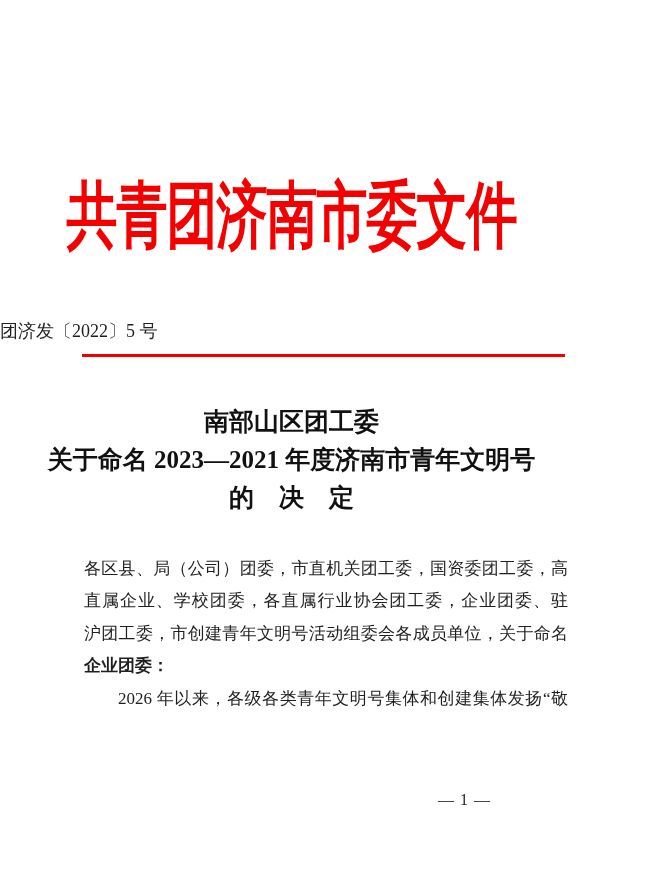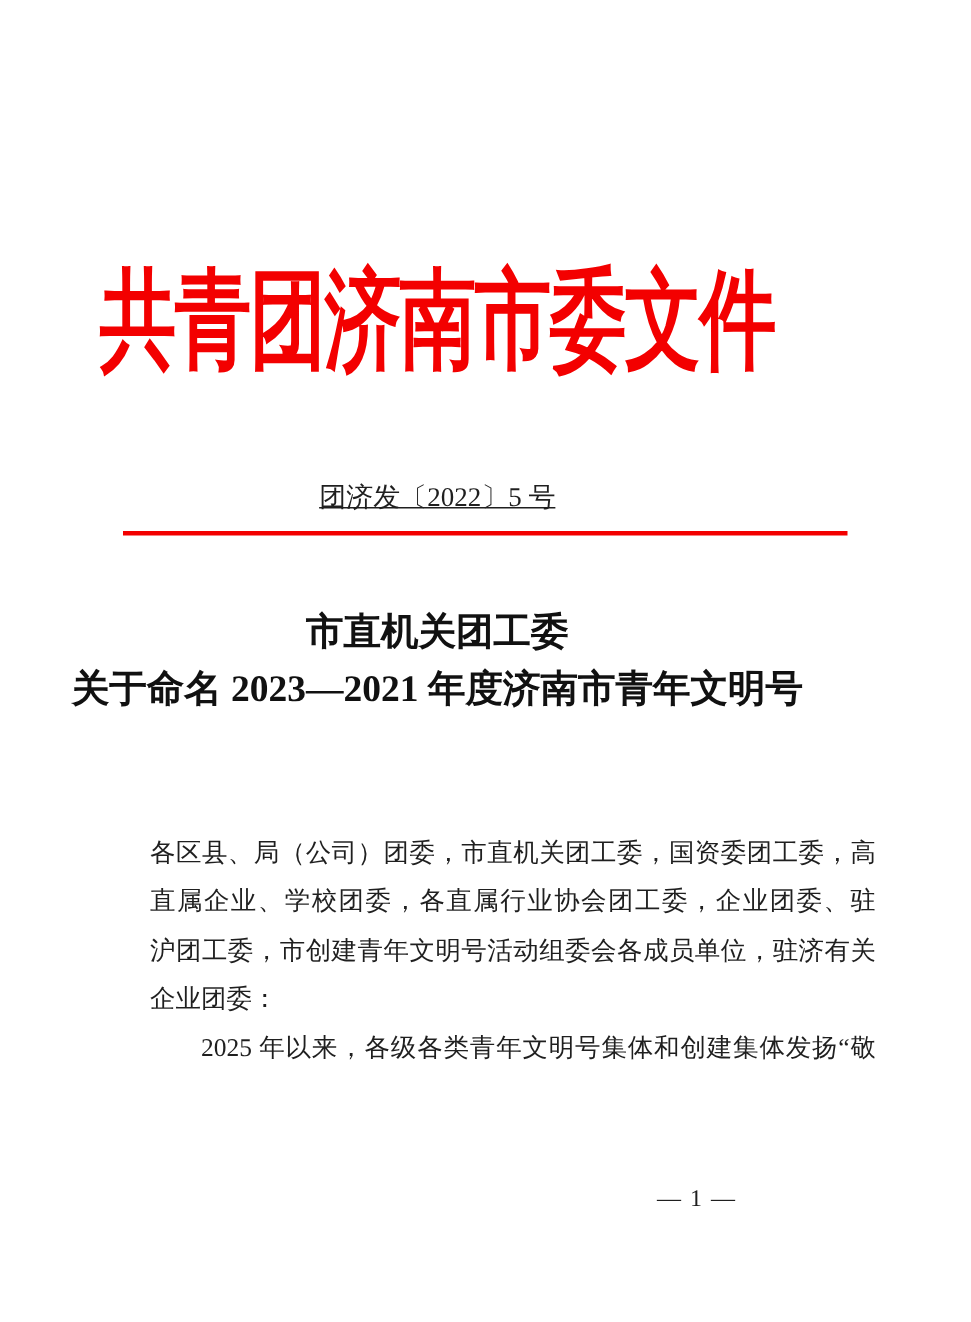--- a/index.html
+++ b/index.html
@@ -33,25 +33,23 @@
     color: var(--accent-red);
     transform: scaleY(1.42);
     transform-origin: center top;
     line-height: 1;
   }
   .doc-number {
     position: absolute;
     top: 320px;
     left: 0;
     width: 100%;
-    text-align: center;
     font-size: 18px;
     line-height: 23px;
     color: var(--text-black);
-    text-decoration: underline;
   }
   .red-rule {
     position: absolute;
     top: 354px;
     left: 82px;
     width: 483px;
     height: 3px;
     background: var(--accent-red);
   }
   .title-block {
@@ -61,32 +59,33 @@
     width: 100%;
     text-align: center;
     font-size: 25px;
     font-weight: bold;
     line-height: 38px;
     color: #111111;
   }
   .body-block {
     position: absolute;
     top: 553px;
-    left: 100px;
+    left: 84px;
     width: 484px;
     font-size: 17px;
     line-height: 32.4px;
     color: var(--text-black);
   }
   .body-line {
     text-align: justify;
     text-align-last: justify;
   }
   .body-line.align-left {
     text-align-last: left;
+    font-weight: bold;
   }
   .body-line.para-indent {
     text-indent: 34px;
   }
   .page-number {
     position: absolute;
     top: 790px;
     right: 92px;
     font-size: 16px;
     line-height: 20px;
@@ -99,27 +98,28 @@
 
 <div class="page">
 
   <div class="letterhead">共青团济南市委文件</div>
 
   <div class="doc-number">团济发〔2022〕5 号</div>
 
   <div class="red-rule"></div>
 
   <div class="title-block">
-    <div class="title-line">市直机关团工委</div>
+    <div class="title-line">南部山区团工委</div>
     <div class="title-line">关于命名 2023—2021 年度济南市青年文明号</div>
+    <div class="title-line">的　决　定</div>
   </div>
 
   <div class="body-block">
     <div class="body-line">各区县、局（公司）团委，市直机关团工委，国资委团工委，高</div>
     <div class="body-line">直属企业、学校团委，各直属行业协会团工委，企业团委、驻</div>
-    <div class="body-line">沪团工委，市创建青年文明号活动组委会各成员单位，驻济有关</div>
+    <div class="body-line">沪团工委，市创建青年文明号活动组委会各成员单位，关于命名</div>
     <div class="body-line align-left">企业团委：</div>
-    <div class="body-line para-indent">2025 年以来，各级各类青年文明号集体和创建集体发扬“敬</div>
+    <div class="body-line para-indent">2026 年以来，各级各类青年文明号集体和创建集体发扬“敬</div>
   </div>
 
   <div class="page-number">— 1 —</div>
 
 </div>
 
 </body></html>

